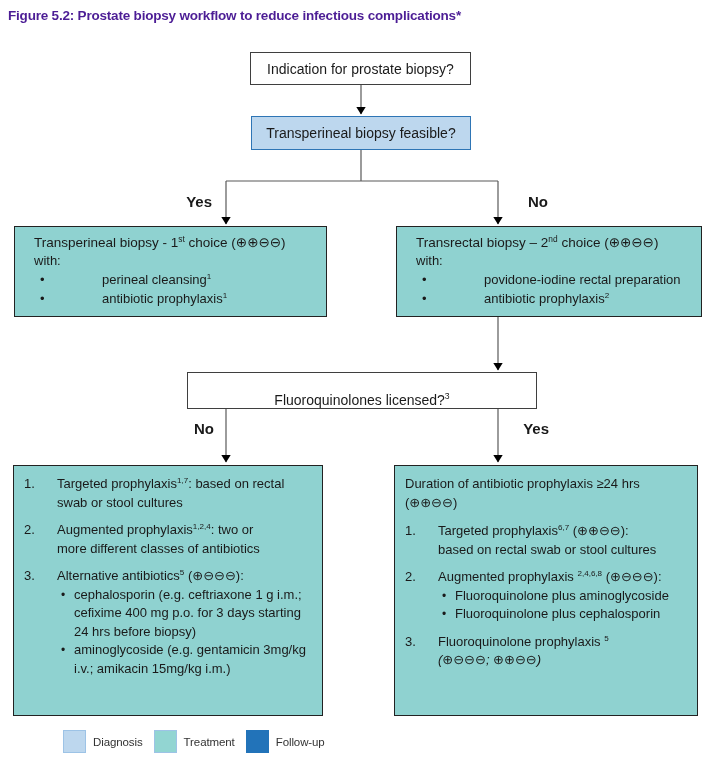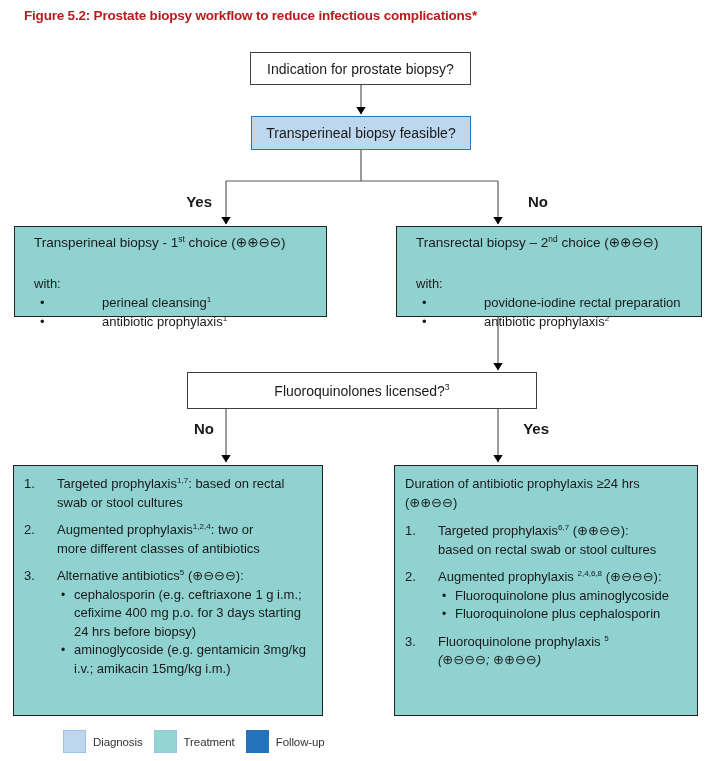--- a/index.html
+++ b/index.html
@@ -1,29 +1,29 @@
 <!DOCTYPE html>
 <html><head>
 <meta charset="utf-8">
 <style>
   html,body{margin:0;padding:0;background:#fff;}
   .canvas{position:relative;width:722px;height:761px;background:#fff;overflow:hidden;
           font-family:"Liberation Sans","DejaVu Sans",sans-serif;color:#1a1a1a;}
-  .figtitle{position:absolute;left:24px;top:8px;font-size:13.5px;font-weight:bold;
-            color:#b91c1c;letter-spacing:-0.2px;}
+  .figtitle{position:absolute;left:8px;top:8px;font-size:13.5px;font-weight:bold;
+            color:#4c1d95;letter-spacing:-0.2px;}
   .connectors{position:absolute;left:0;top:0;z-index:0;}
   .cl{stroke:#595959;stroke-width:1.2;fill:none;}
   .node{position:absolute;box-sizing:border-box;z-index:1;}
   .qbox{background:#ffffff;border:1.4px solid #3f3f3f;display:flex;align-items:center;
         justify-content:center;font-size:14px;text-align:center;}
   .blue{background:#BDD7EE;border:1.6px solid #2E75B5;}
   .teal{background:#8FD2D0;border:1.3px solid #222222;}
   .cdbox{padding:6px 10px 6px 19px;}
   .ntitle{font-size:13.5px;line-height:19px;}
-  .nwith{font-size:13px;line-height:18px;margin-top:23px;}
+  .nwith{font-size:13px;line-height:18px;}
   .brow{display:flex;font-size:13px;line-height:19px;}
   .bdot{width:30px;flex:none;padding-left:6px;}
   .btext{flex:1;margin-left:32px;}
   .bigbox{padding:9px 10px 8px 10px;font-size:13px;line-height:18.5px;}
   .bheading{margin-bottom:10px;}
   .item{display:flex;margin-bottom:9px;}
   .inum{width:33px;flex:none;}
   .ibody{flex:1;}
   .sub{display:flex;margin-left:4px;}
   .sb{width:13px;flex:none;font-size:12px;}
@@ -88,21 +88,21 @@
     <div class="brow">
       <span class="bdot">•</span>
       <span class="btext">povidone-iodine rectal preparation</span>
     </div>
     <div class="brow">
       <span class="bdot">•</span>
       <span class="btext">antibiotic prophylaxis<sup>2</sup></span>
     </div>
   </div>
 
-  <div class="node qbox" style="left:187px;top:372px;width:350px;height:37px;">
+  <div class="node qbox" style="left:187px;top:372px;width:350px;height:37px;align-items:flex-end;">
     <span>Fluoroquinolones licensed?<sup>3</sup></span>
   </div>
 
   <div class="elabel" style="left:170px;top:420px;">No</div>
   <div class="elabel" style="left:505px;top:420px;">Yes</div>
 
   <div class="node teal bigbox" style="left:13px;top:465px;width:310px;height:251px;">
     <div class="item">
       <span class="inum">1.</span>
       <span class="ibody">Targeted prophylaxis<sup>1,7</sup>: based on rectal<br>swab or stool cultures</span>

